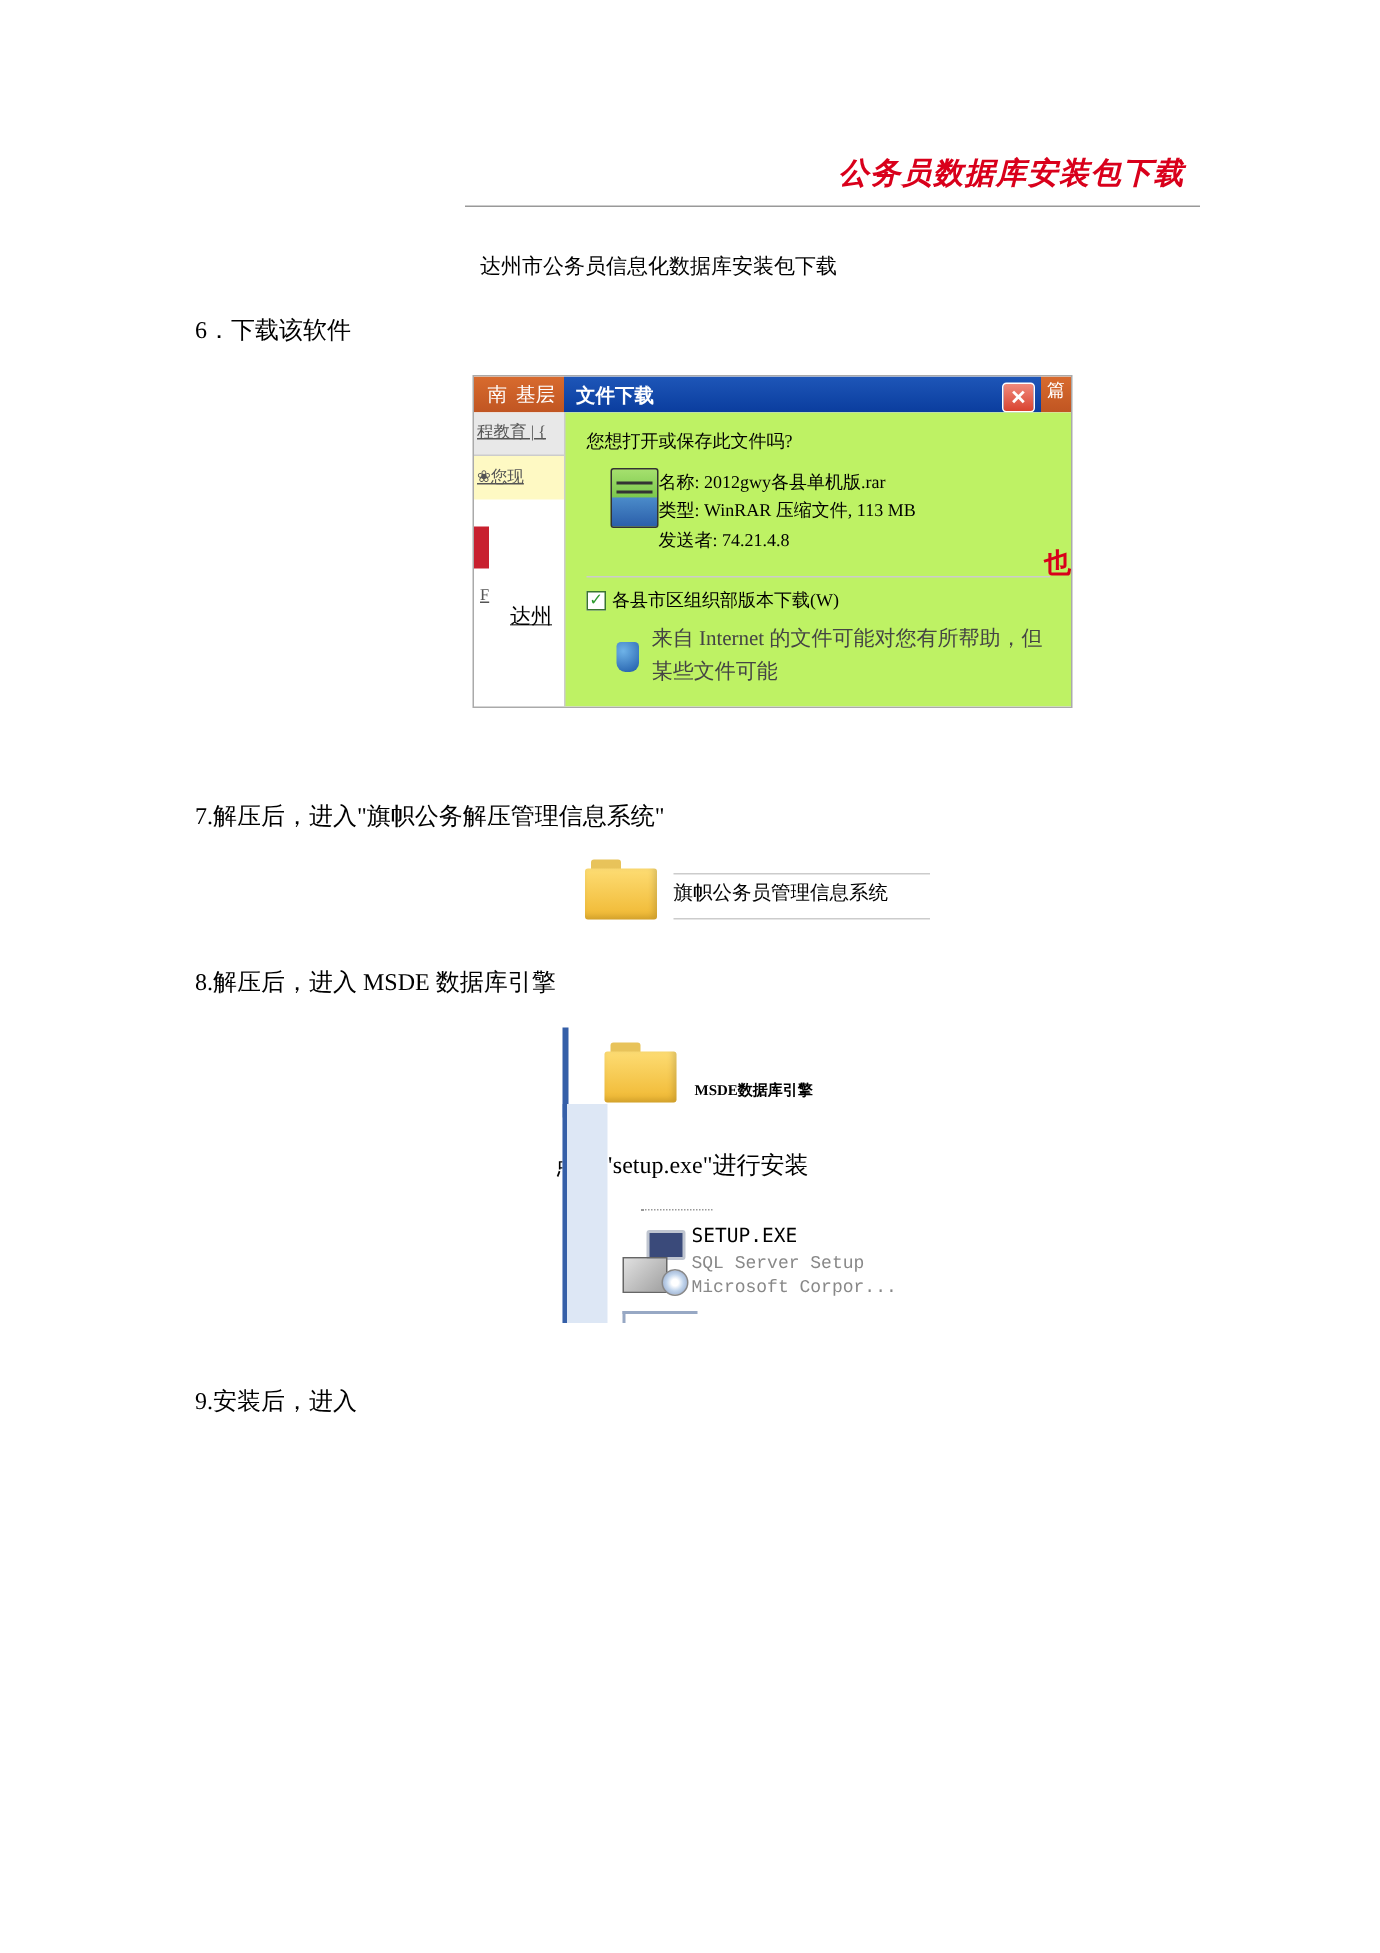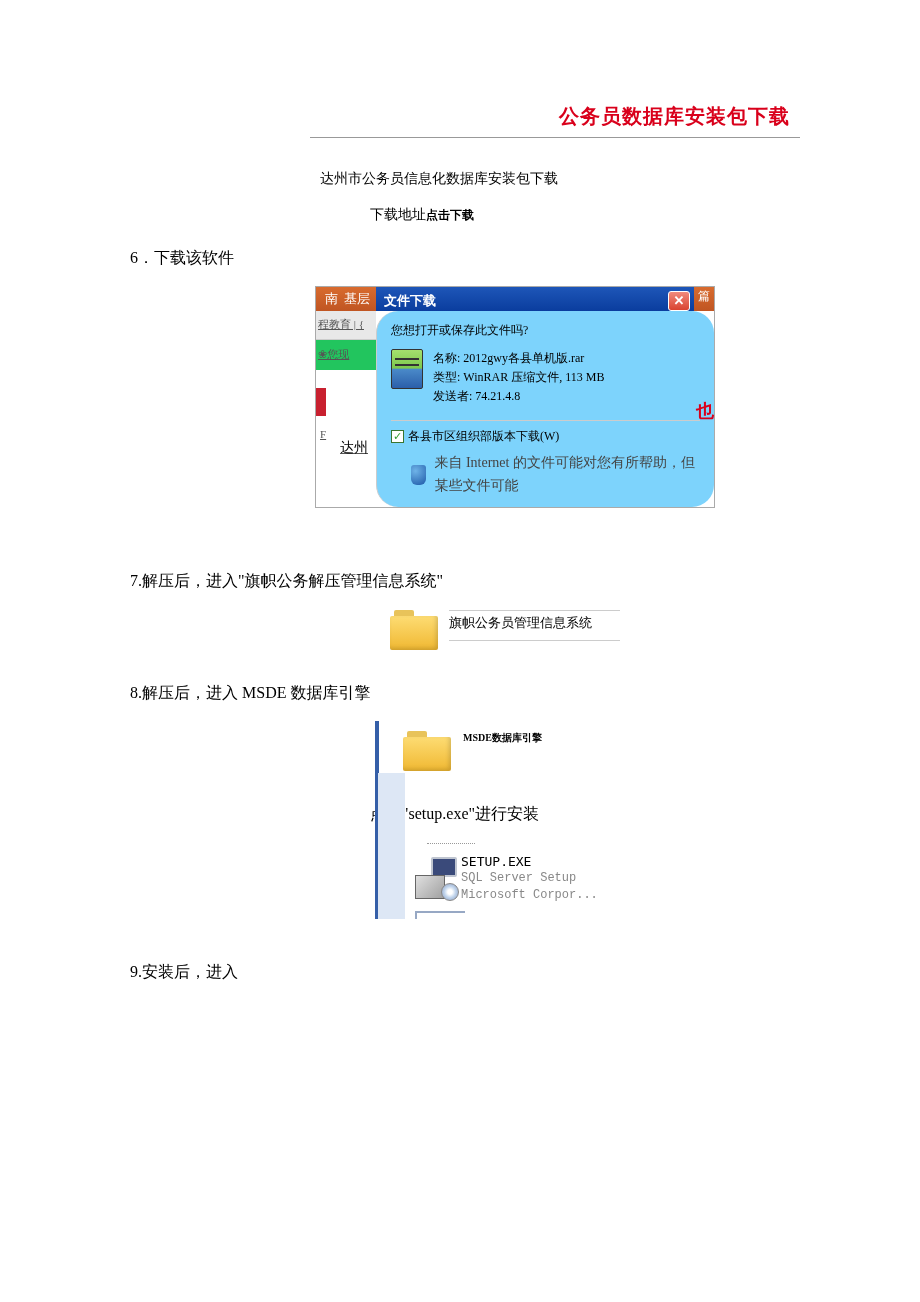--- a/index.html
+++ b/index.html
@@ -18,20 +18,21 @@
     }
     .header-title {
       color: #d9001b;
       font-size: 20px;
       font-weight: bold;
       text-align: right;
       padding-right: 10px;
       padding-bottom: 5px;
       border-bottom: 1px solid #999;
       letter-spacing: 1px;
+      font-style: italic;
     }
     .intro-text {
       margin-left: 190px;
       font-size: 14px;
     }
     .intro-text p { margin-bottom: 14px; }
     .download-line {
       margin-left: 50px;
       margin-bottom: 35px;
     }
@@ -107,21 +108,21 @@
       color: #555;
       text-decoration: underline;
     }
     .nav-top {
       background: #e8e8e8;
       border-bottom: 1px solid #ccc;
       padding: 5px 2px;
       color: #555;
     }
     .nav-mid {
-      background: #22c55e;
+      background: #fef9c3;
       padding: 6px 2px;
       font-size: 11px;
     }
     .nav-red-bar {
       height: 28px;
       width: 10px;
       background: #c8202f;
       margin: 18px 0 0 0;
     }
     .nav-bottom {
@@ -129,30 +130,29 @@
       font-size: 11px;
     }
     .dazhou {
       font-size: 14px;
       color: #000;
       margin-top: -6px;
       margin-left: 24px;
     }
     .dialog-main {
       flex: 1;
-      background: #7dd3fc;
+      background: #bef264;
       padding: 10px 14px;
       font-size: 12px;
       border-left: 1px solid #ccc;
-      border-radius: 22px;
     }
     .dlg-prompt { margin-bottom: 8px; }
     .file-row {
       display: flex;
-      gap: 10px;
+      margin-left: 16px;
       margin-bottom: 14px;
     }
     .rar-icon {
       width: 32px; height: 40px;
       background: linear-gradient(to bottom, #a5e06e 0%, #7cc84d 48%, #4a8ac9 50%, #2b5faa 100%);
       border: 1px solid #333;
       border-radius: 2px;
       position: relative;
     }
     .rar-icon::before {
@@ -222,21 +222,21 @@
       position: absolute;
       right: 0;
       top: 110px;
       color: #d9001b;
       font-size: 18px;
       font-weight: bold;
     }
     
     .folder-block {
       display: flex;
-      align-items: flex-start;
+      align-items: flex-end;
       gap: 12px;
       width: 230px;
       margin-left: 260px;
       margin-bottom: 20px;
     }
     .folder-block-wrap {
       border-left: 4px solid #355fa8;
       padding-left: 24px;
     }
     .folder-icon {
@@ -343,23 +343,20 @@
   </style>
 </head>
 <body>
 
 <div class="header-box">
   <div class="header-title">公务员数据库安装包下载</div>
 </div>
 
 <div class="intro-text">
   <p>达州市公务员信息化数据库安装包下载</p>
-  <p class="download-line">
-    <span>下载地址</span><span class="download-link">点击下载</span>
-  </p>
 </div>
 
 <div class="step-item">6．下载该软件</div>
 
 <div class="dialog-wrap">
   <div class="dialog-header-row">
     <div class="bg-stripe-left">
       <span>南</span>
       <span>基层</span>
     </div>

